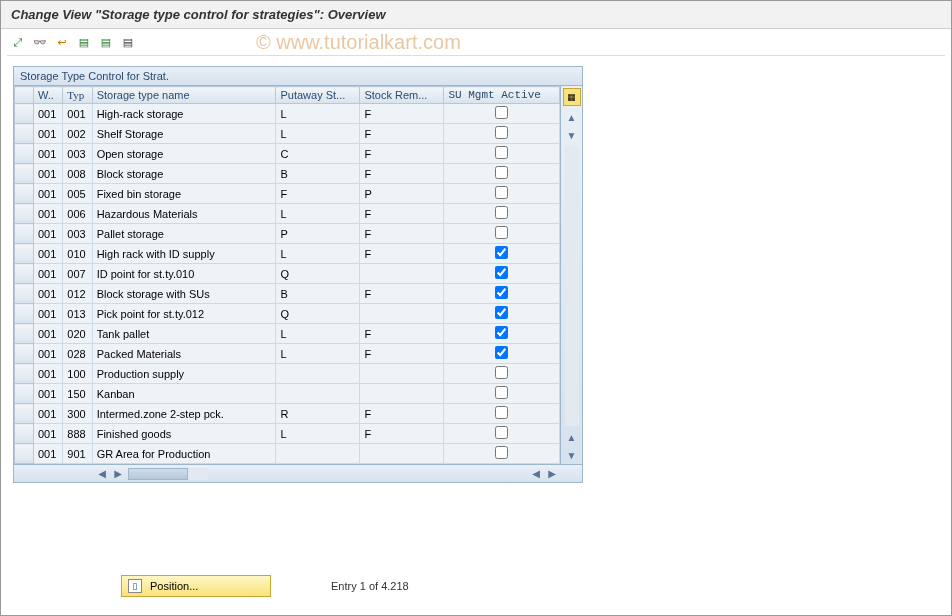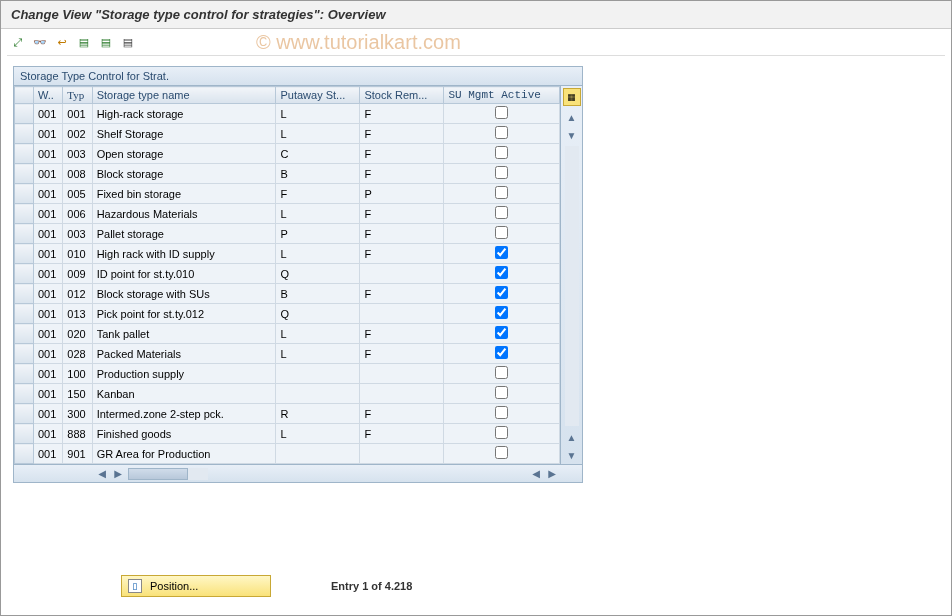--- a/index.html
+++ b/index.html
@@ -177,21 +177,20 @@
     cursor:pointer;
   }
   .position-btn .mini {
     width:14px;height:14px;background:#fff;border:1px solid #888;
     display:flex;align-items:center;justify-content:center;font-size:9px;color:#05a;
   }
   .entry-info {
     margin-left: 60px;
     font-size: 11px;
     color:#333;
-    font-weight:bold;
   }
 </style>
 </head>
 <body>
 
 <div class="titlebar">Change View "Storage type control for strategies": Overview</div>
 
 <div class="toolbar" id="toolbar">
     <span class="icon-btn" style="color: rgb(42, 122, 42);">⤢</span>
     <span class="icon-btn" style="color: rgb(26, 90, 160);">👓</span>
@@ -290,21 +289,21 @@
               <td>001</td>
               <td>010</td>
               <td>High rack with ID supply</td>
               <td>L</td>
               <td>F</td>
               <td class="center"><input type="checkbox" checked="" style=""></td>
             </tr>
             <tr>
               <td class="sel"></td>
               <td>001</td>
-              <td>009</td>
+              <td>007</td>
               <td>ID point for st.ty.010</td>
               <td>Q</td>
               <td></td>
               <td class="center"><input type="checkbox" checked="" style=""></td>
             </tr>
             <tr>
               <td class="sel"></td>
               <td>001</td>
               <td>012</td>
               <td>Block storage with SUs</td>

